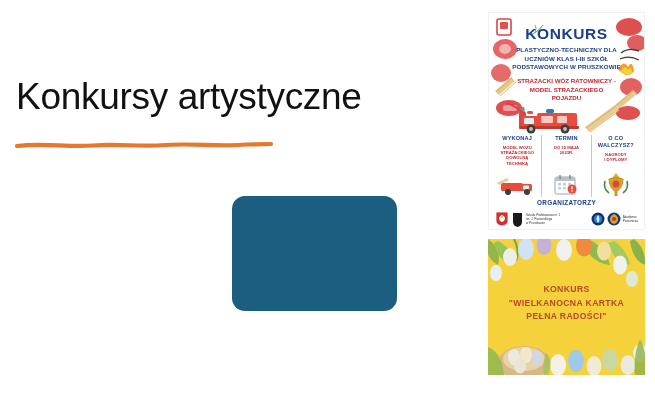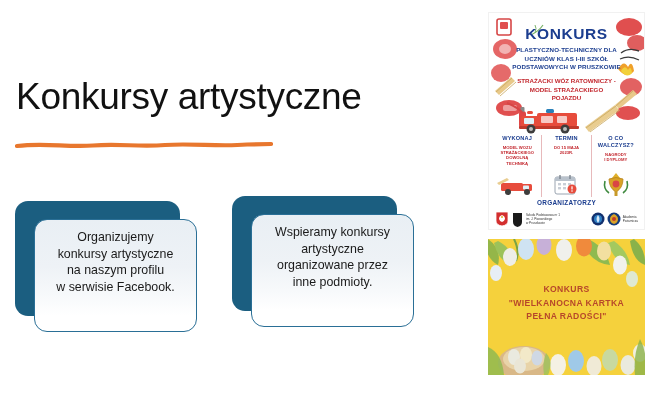--- a/index.html
+++ b/index.html
@@ -220,38 +220,23 @@
 <body>
 
 <div class="slide">
 
   <div class="title">Konkursy artystyczne</div>
 
   <svg class="title-underline" viewBox="0 0 258 10" preserveAspectRatio="none">
     <path d="M2,6 C30,2.5 52,7.5 78,5.5 C104,3.5 124,7 150,5 C178,3 204,7 232,4.5 L256,4" stroke="#e8772e" stroke-width="4.2" fill="none" stroke-linecap="round"></path>
   </svg>
 
-  <div class="card-wrap one">
-    <div class="card-shadow"></div>
-    <div class="card-body">
-      <div class="card-text">Organizujemy
-konkursy artystyczne
-na naszym profilu
-w serwisie Facebook.</div>
-    </div>
-  </div>
 
   <div class="card-wrap two">
     <div class="card-shadow"></div>
-    <div class="card-body">
-      <div class="card-text">Wspieramy konkursy
-artystyczne
-organizowane przez
-inne podmioty.</div>
-    </div>
   </div>
 
   <div class="poster">
     <div class="poster-inner">
 
       <svg width="157" height="218" viewBox="0 0 157 218" style="position:absolute;inset:0;">
 
         <rect x="8" y="6" width="14" height="16" rx="2" fill="#fff" stroke="#d64646" stroke-width="1.6"></rect>
         <rect x="11" y="9" width="8" height="7" rx="1" fill="#e05050"></rect>
         <ellipse cx="16" cy="36" rx="12" ry="10" fill="#e14b4b" opacity="0.85"></ellipse>

